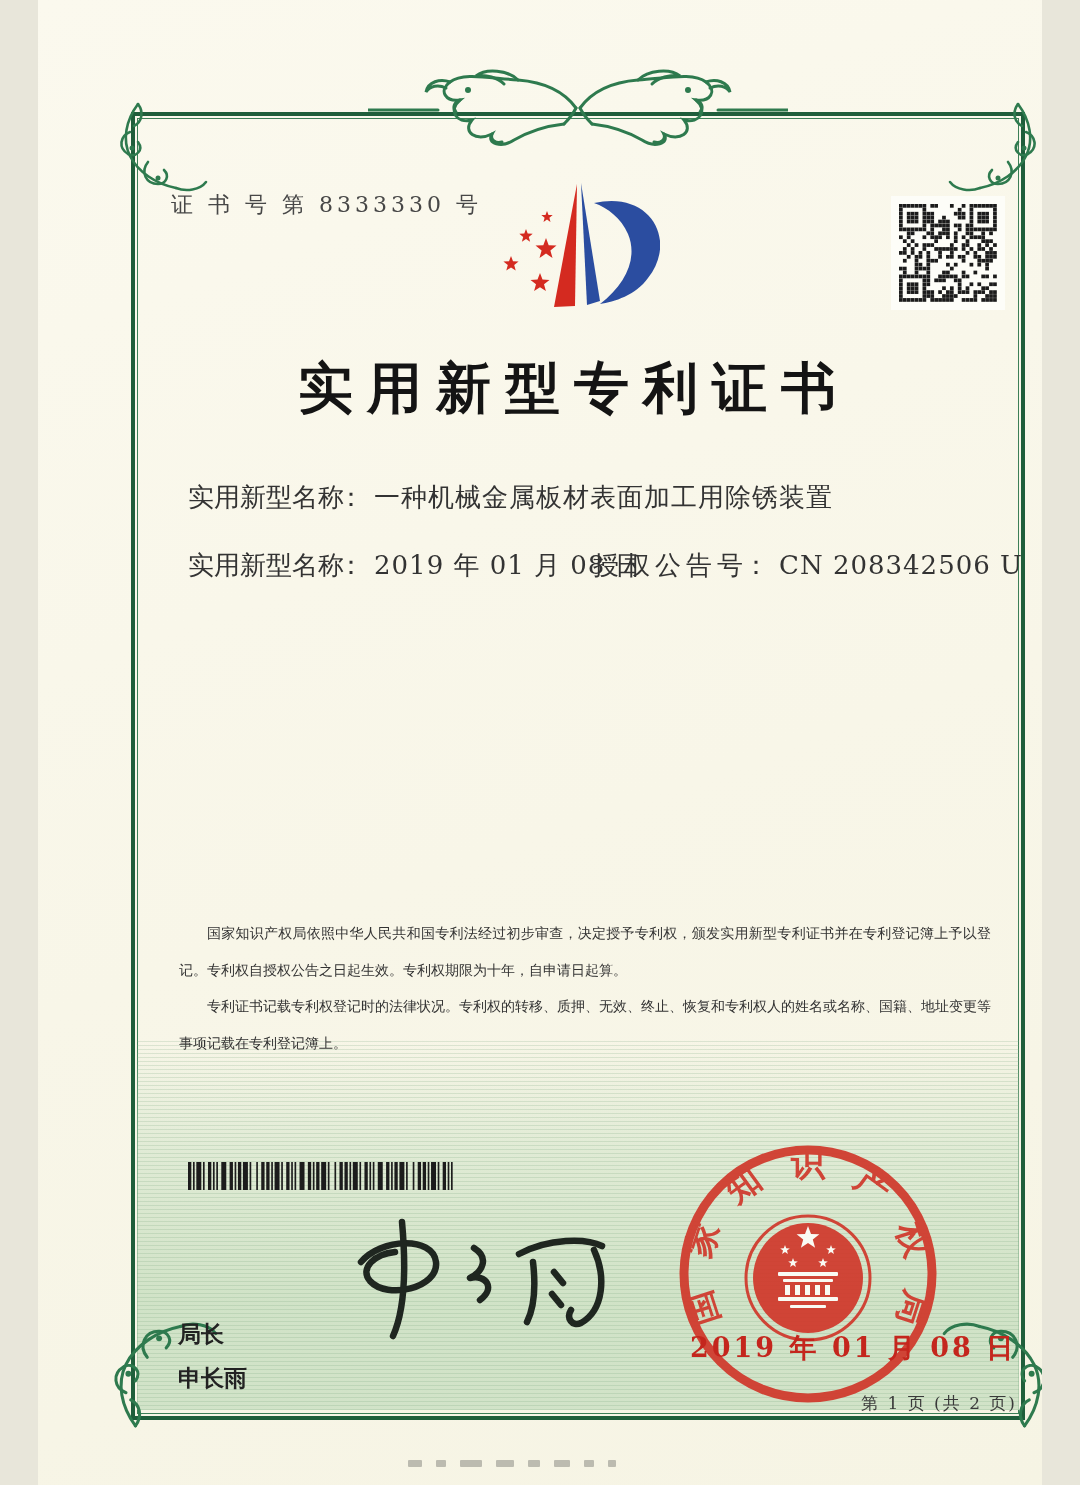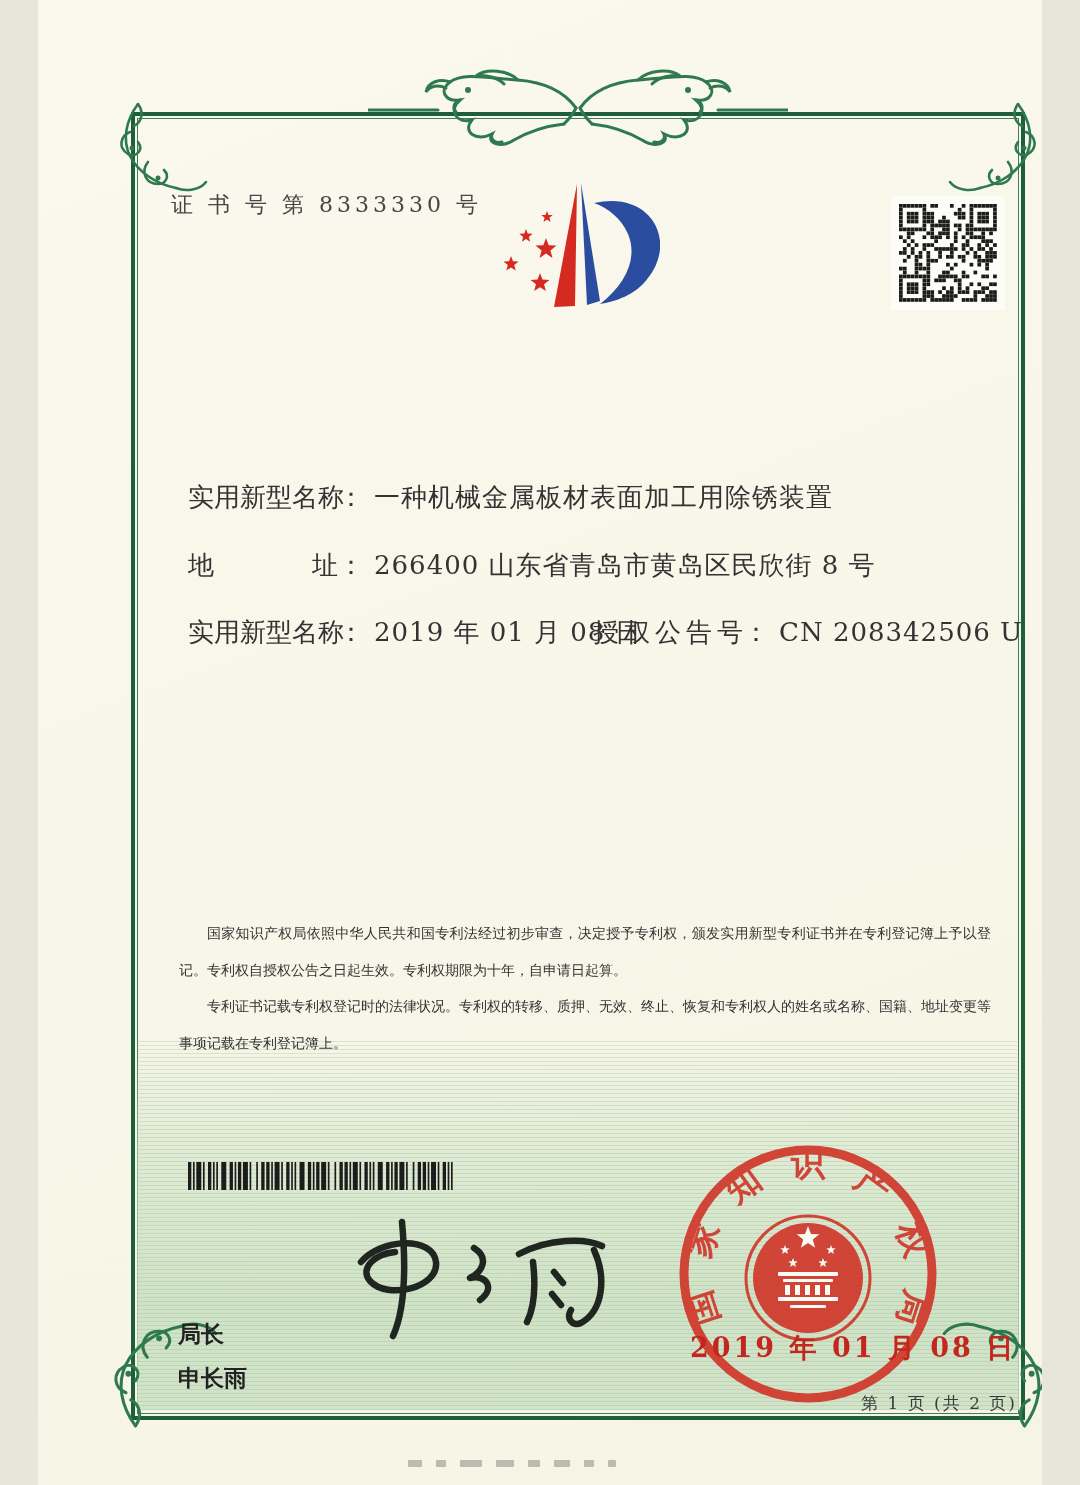--- a/index.html
+++ b/index.html
@@ -448,27 +448,25 @@
         <rect x="70.64" y="98.08" width="3.72" height="3.72"></rect>
         <rect x="74.56" y="98.08" width="3.72" height="3.72"></rect>
         <rect x="78.48" y="98.08" width="3.72" height="3.72"></rect>
         <rect x="86.32" y="98.08" width="3.72" height="3.72"></rect>
         <rect x="90.24" y="98.08" width="3.72" height="3.72"></rect>
         <rect x="94.16" y="98.08" width="3.72" height="3.72"></rect>
         <rect x="98.08" y="98.08" width="3.72" height="3.72"></rect>
       </g>
   </svg>
 
+  <div class="title">实用新型专利证书</div>
 
   <div class="fields">
     <div class="field-row">
       <span class="flabel">实用新型名称</span><span class="fcolon">：</span><span class="fvalue">一种机械金属板材表面加工用除锈装置</span>
-    </div>
-    <div class="field-row">
-      <span class="flabel">地址</span><span class="fcolon">：</span><span class="fvalue">266400 山东省青岛市黄岛区民欣街 8 号</span>
     </div>
     <div class="field-row row-double">
       <span class="flabel">实用新型名称</span><span class="fcolon">：</span><span class="fvalue">2019 年 01 月 08 日</span>
       <span class="grant-no">
         <span class="flabel">授权公告号</span><span class="fcolon">：</span><span class="fvalue">CN 208342506 U</span>
       </span>
     </div>
   </div>
 
   <div class="body-text">

